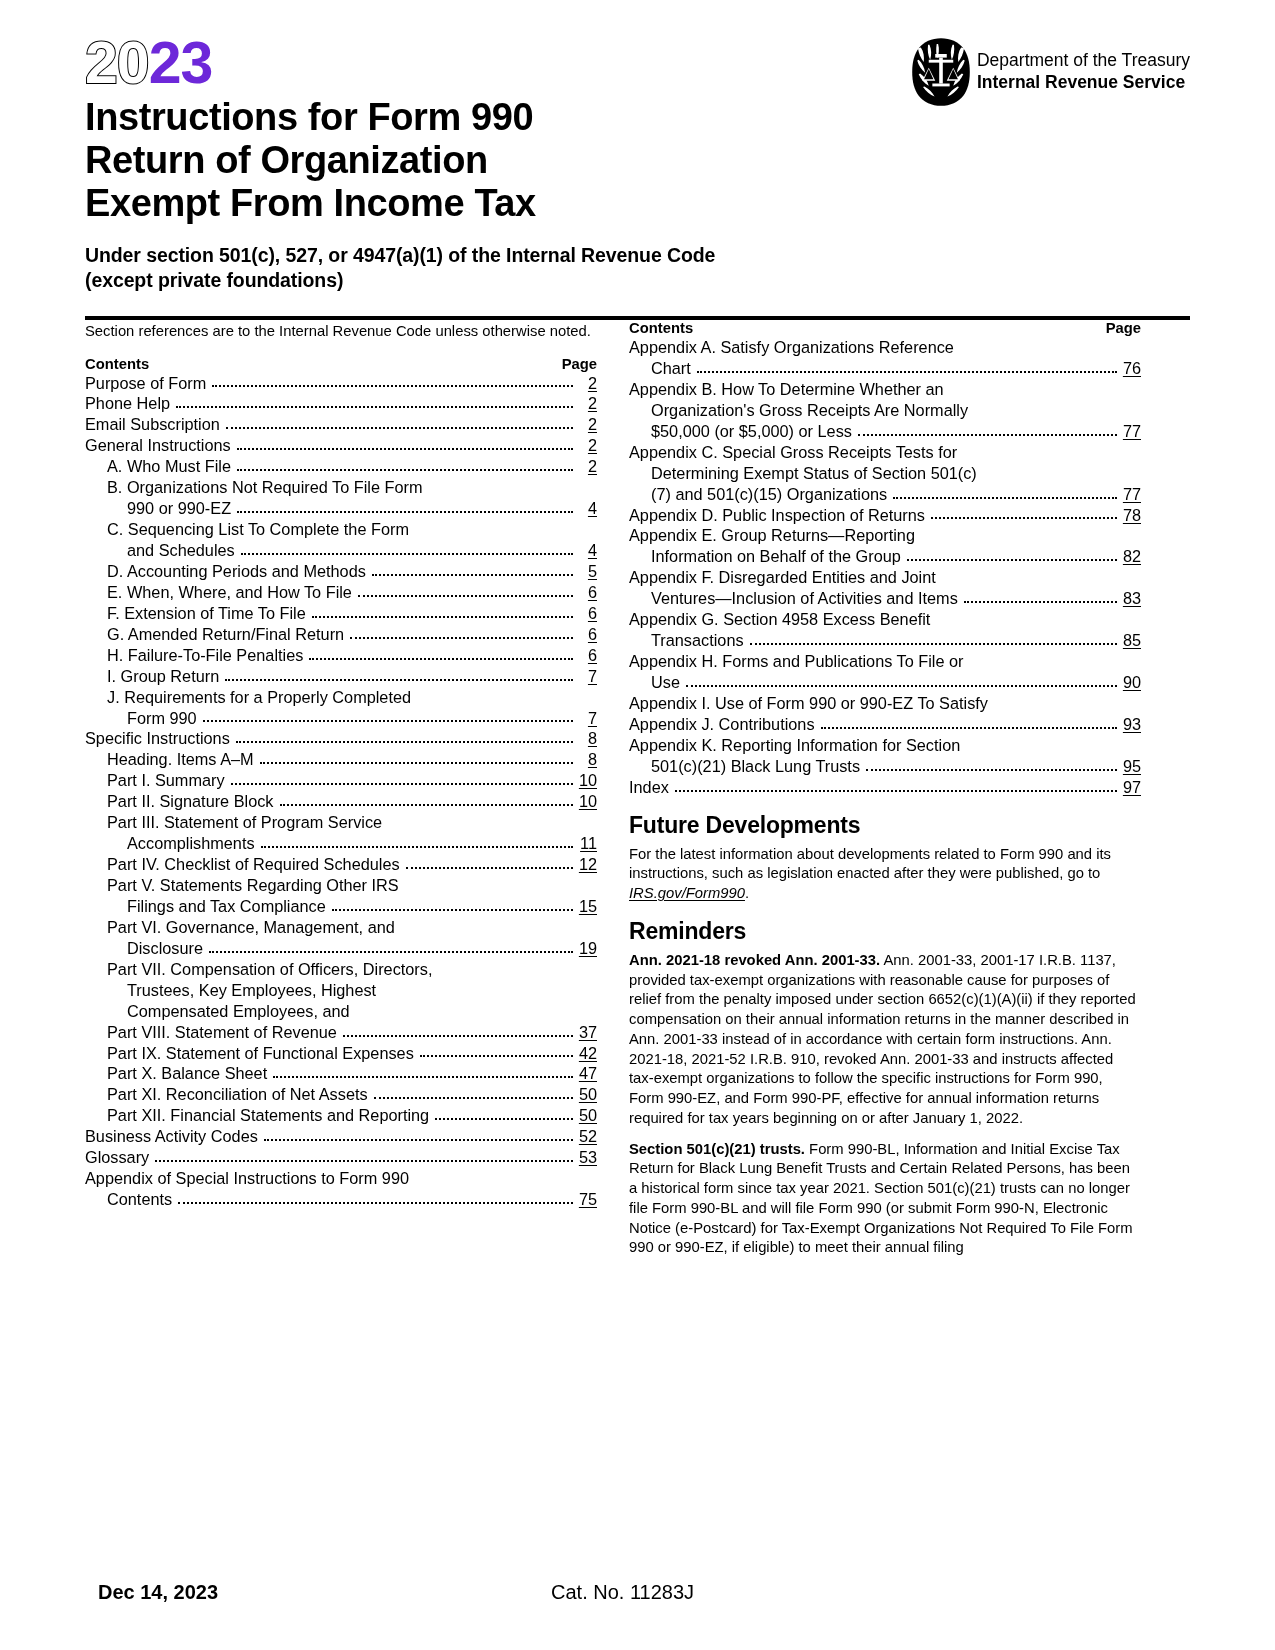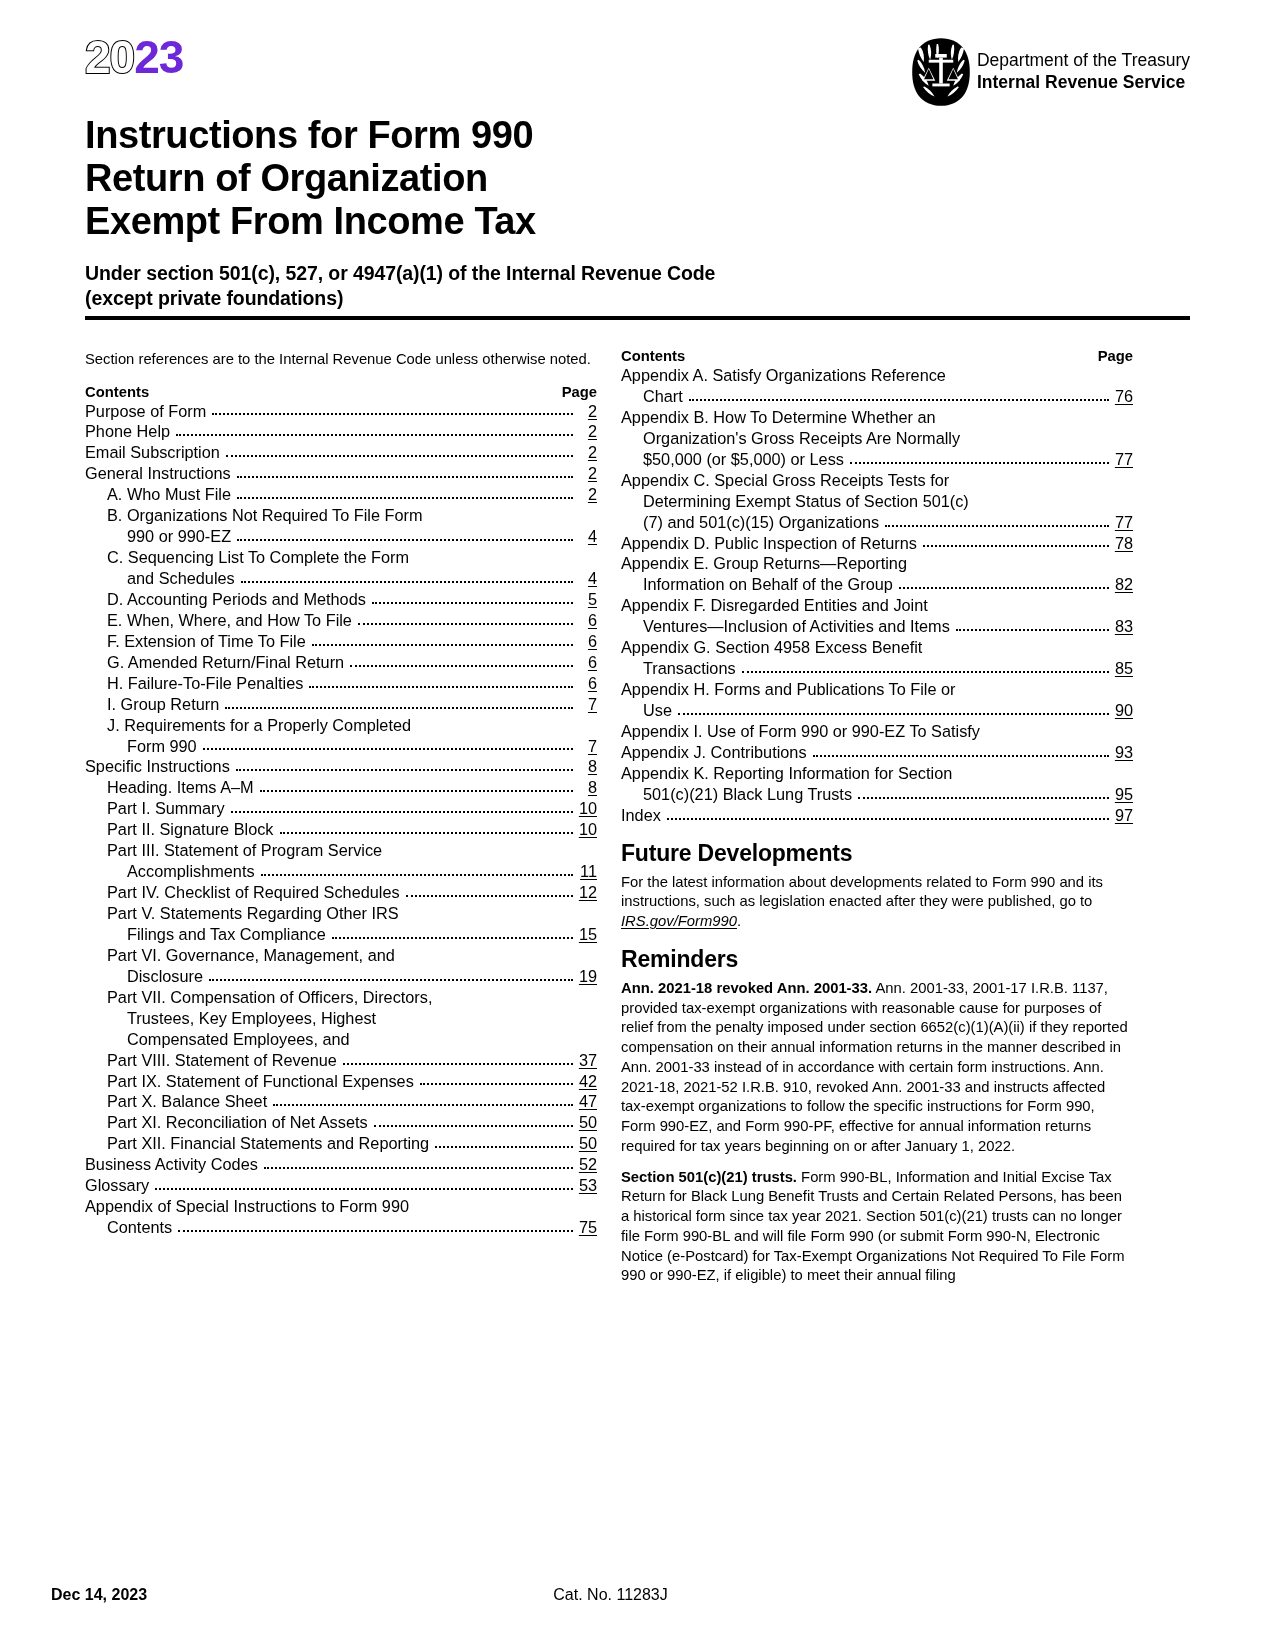--- a/index.html
+++ b/index.html
@@ -24,40 +24,39 @@
   }
 
   
   .header {
     position: relative;
     padding: 34px 85px 0 85px;
     height: 300px;
     box-sizing: border-box;
   }
   .year-line {
-    font-size: 46px;
+    font-size: 59px;
     font-weight: bold;
     letter-spacing: -1px;
     line-height: 1;
     height: 62px;
     margin: 0;
     display: flex;
     align-items: flex-start;
   }
   .year-hollow {
     color: #ffffff;
     -webkit-text-stroke: 2px #000;
     text-stroke: 2px #000;
     paint-order: stroke fill;
   }
   .year-solid {
     color: #6d28d9;
   }
   .title-block {
-    margin-top: 18px;
   }
   .main-title {
     font-size: 38px;
     font-weight: bold;
     line-height: 1.13;
     letter-spacing: -0.4px;
     margin: 0;
   }
   .subtitle {
     font-size: 19.5px;
@@ -94,22 +93,22 @@
 
   .rule-thick {
     height: 4px;
     background: #000;
     margin: 16px 85px 0 85px;
   }
 
   
   .columns {
     display: flex;
-    gap: 24px;
-    padding: 28px 85px 0 85px;
+    gap: 32px;
+    padding: 0 85px 0 85px;
     box-sizing: border-box;
   }
   .col {
     width: 512px;
     flex: 0 0 512px;
   }
 
   .intro-note {
     font-size: 14.8px;
     line-height: 1.32;
@@ -177,25 +176,25 @@
     text-decoration: underline;
     text-underline-offset: 2px;
   }
 
   
   .footer {
     position: absolute;
     left: 0;
     right: 0;
     bottom: 46px;
-    padding: 0 51px;
+    padding: 0 98px;
     box-sizing: border-box;
     display: flex;
     align-items: baseline;
-    font-size: 16px;
+    font-size: 20px;
     justify-content: space-between;
   }
   .footer .f-date { font-weight: bold; flex: 0 0 auto; }
   .footer .f-cat  { flex: 1 1 auto; text-align: center; margin-left: -60px; }
   .footer .f-right{ flex: 0 0 auto; width: 90px; }
 </style>
 </head>
 <body>
 
 <div class="page">

